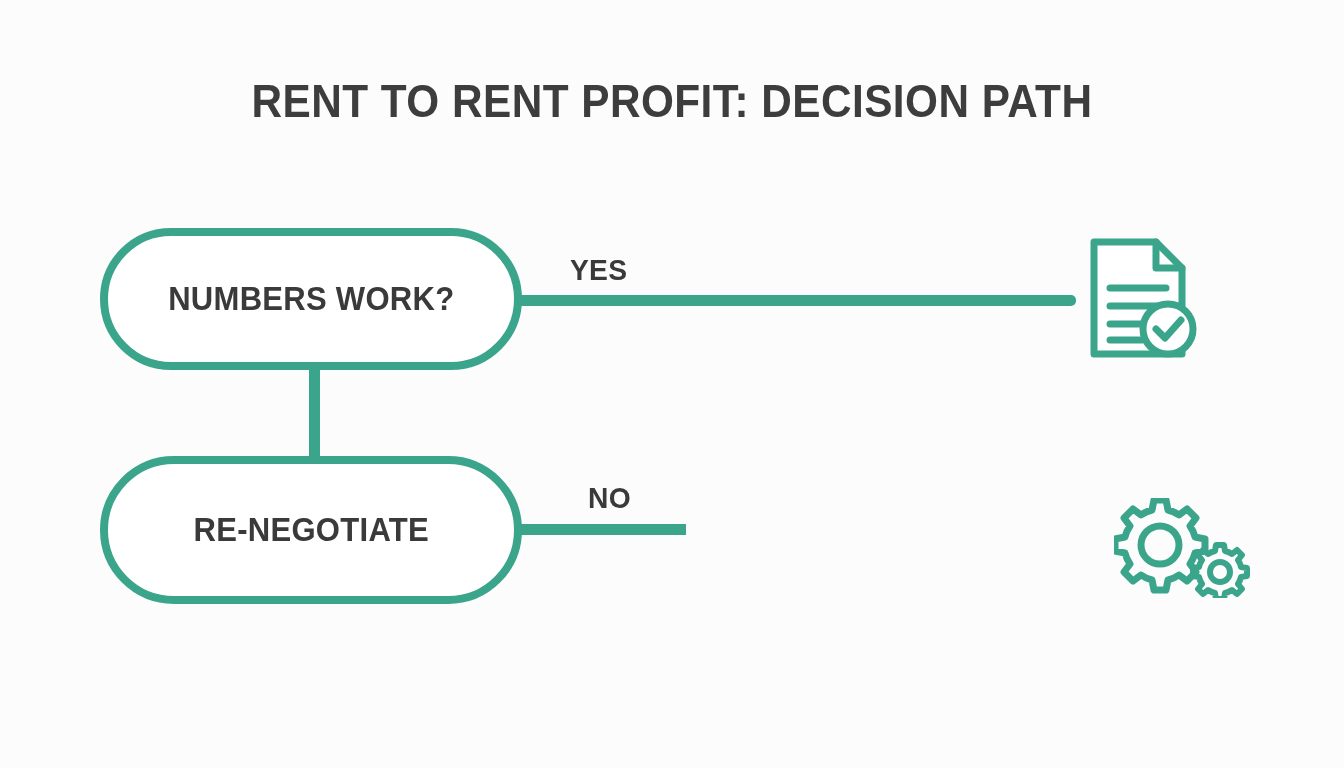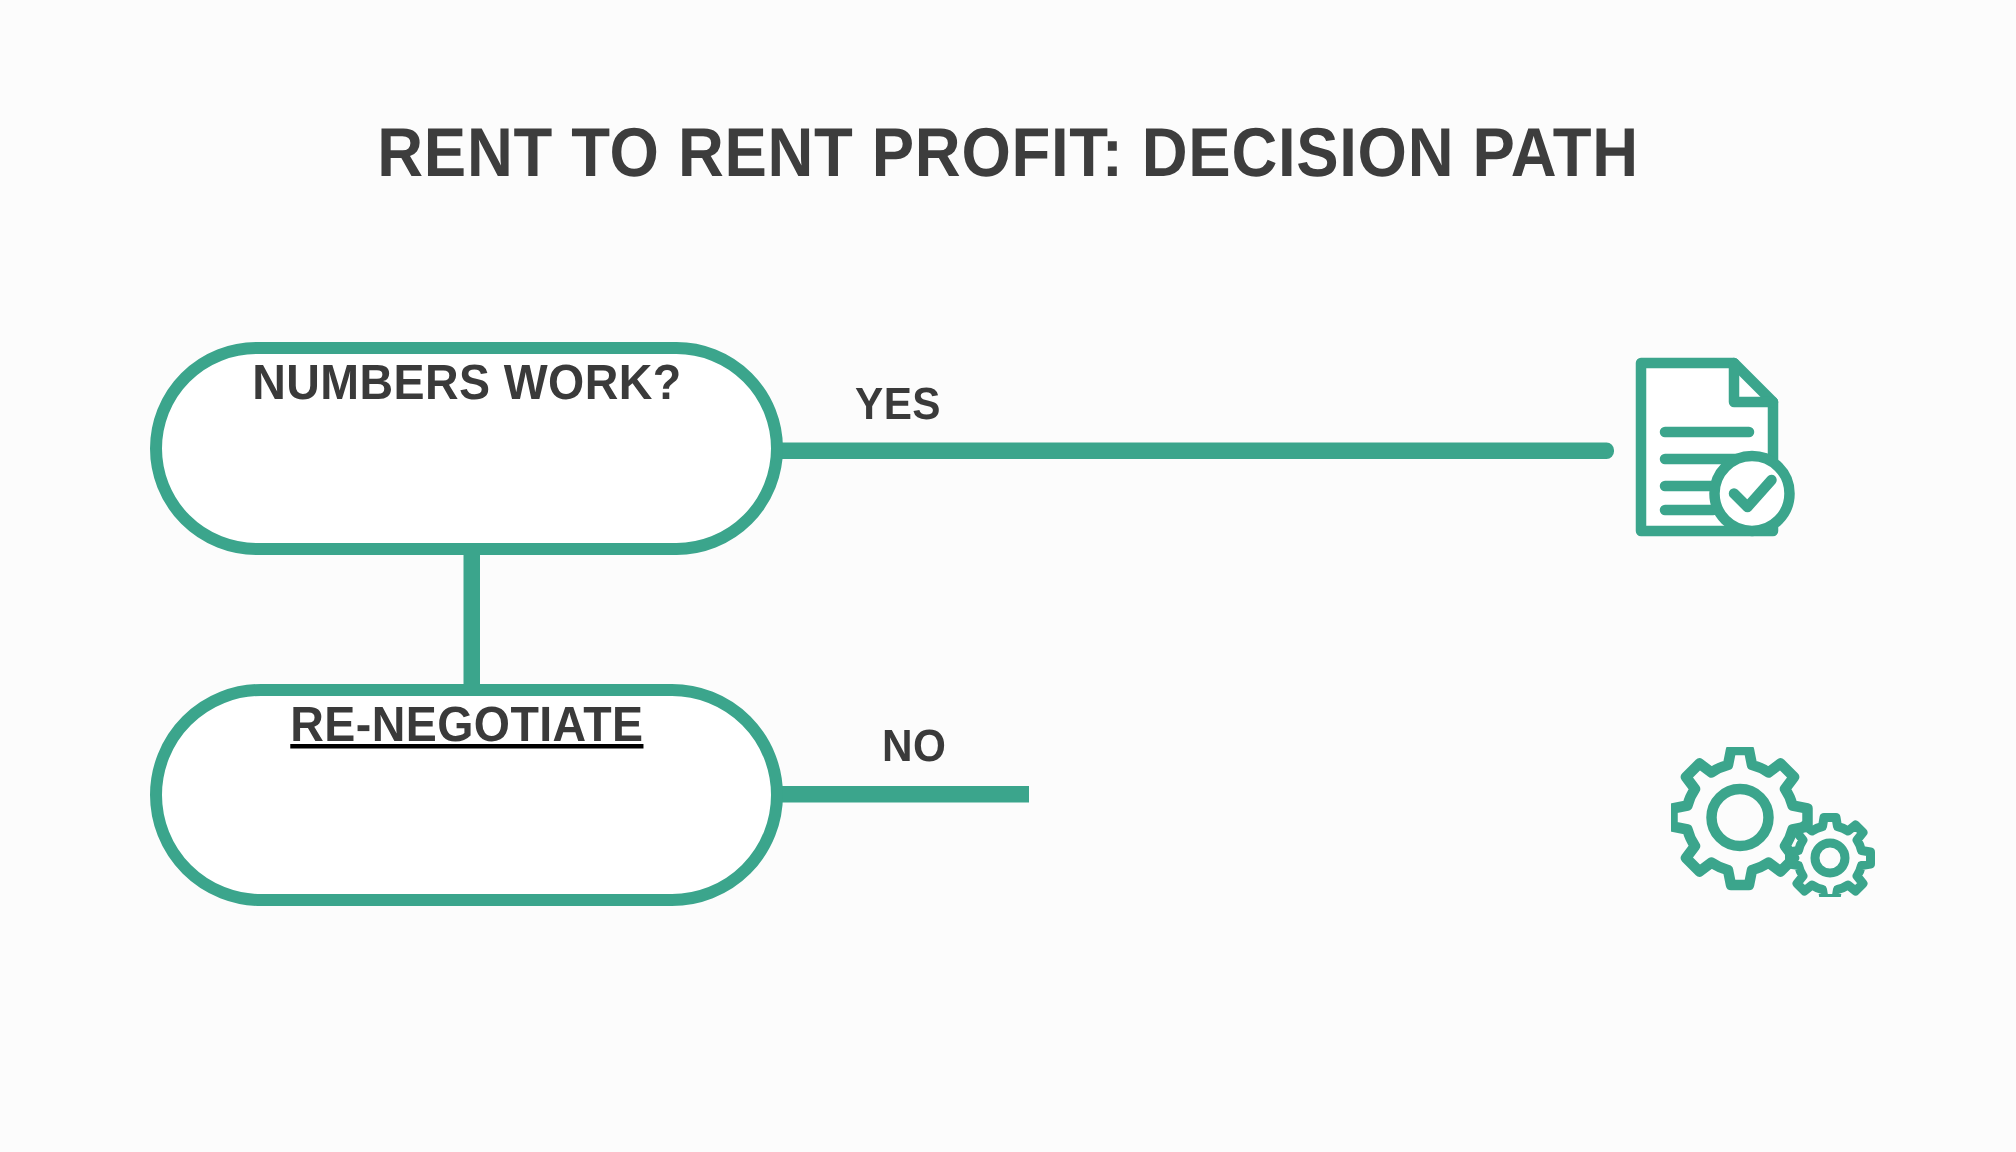--- a/index.html
+++ b/index.html
@@ -65,21 +65,21 @@
   }
 
   
   .node {
     position: absolute;
     box-sizing: border-box;
     background: #ffffff;
     border: 8px solid #3ba58c;
     border-radius: 999px;
     display: flex;
-    align-items: flex-start;
+    align-items: center;
     justify-content: center;
   }
   .node-label {
     font-family: "Liberation Sans", sans-serif;
     font-weight: bold;
     font-size: 33px;
     letter-spacing: 0.3px;
     color: #3a3a3a;
     transform: scaleX(0.94);
     white-space: nowrap;
@@ -89,21 +89,20 @@
     left: 100px;
     top: 228px;
     width: 422px;
     height: 142px;
   }
   #node-renegotiate {
     left: 100px;
     top: 456px;
     width: 422px;
     height: 148px;
-    text-decoration: underline;
   }
   #node-sign-contract {
     left: 678px;
     top: 455px;
     width: 408px;
     height: 148px;
   }
 
   
   .edge-label {

